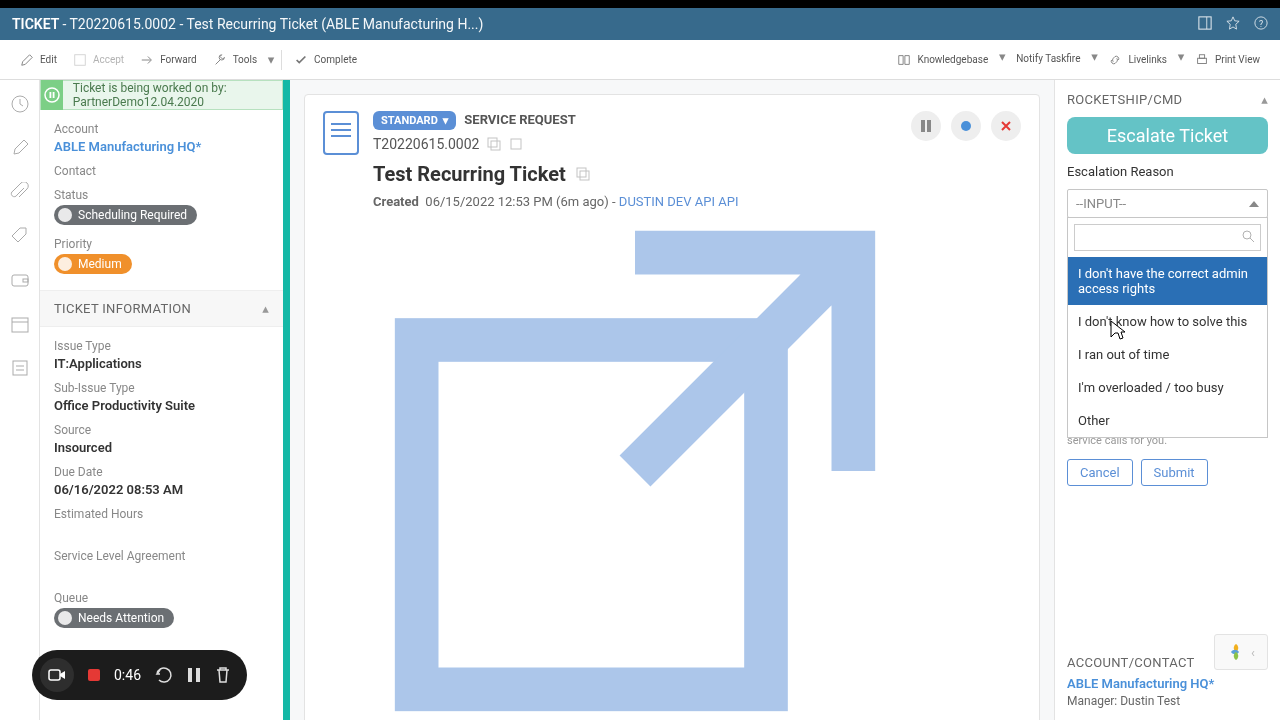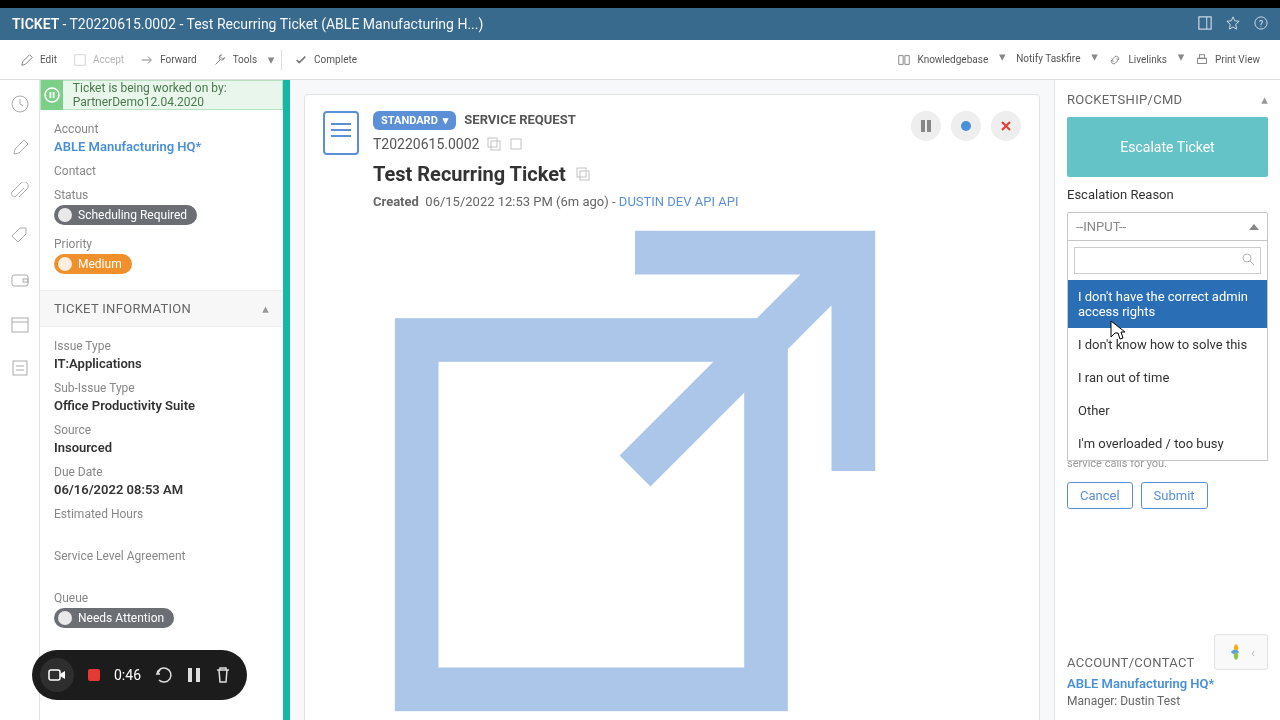--- a/index.html
+++ b/index.html
@@ -46,21 +46,21 @@
 .created{font-size:13px;color:#666;margin-top:8px}
 .created .by{color:#5b8fd6}
 .timer{margin-left:auto;display:flex;align-items:center;gap:10px}
 .timer .display{background:#f2f2f2;border-radius:6px;padding:10px 18px;font-size:20px;color:#888;letter-spacing:1px;font-variant-numeric:tabular-nums}
 .timer .b{width:30px;height:30px;border-radius:50%;background:#eee;display:flex;align-items:center;justify-content:center;cursor:pointer}
 .sect{border-top:1px solid #eee;padding:14px 18px;display:flex;align-items:center;gap:10px;font-size:14px;font-weight:600;color:#666}
 .sect .pm{width:18px;height:18px;border:1px solid #ccc;border-radius:2px;display:flex;align-items:center;justify-content:center;font-size:14px;color:#888}
 .rsb{width:226px;background:#fff;border-left:1px solid #e3e3e3;padding:12px;display:flex;flex-direction:column;gap:10px;position:relative}
 .panel-h{display:flex;justify-content:space-between;font-size:13px;color:#666;letter-spacing:.3px}
 .panel-h .caret{color:#999}
-.escbtn{background:#64c3c6;color:#fff;text-align:center;padding:22px 0;border-radius:2px;font-size:14px;cursor:pointer}
+.escbtn{background:#64c3c6;color:#fff;text-align:center;padding:8px 0;border-radius:8px;font-size:18px;cursor:pointer}
 .lbl{font-size:13px;font-weight:400;color:#333}
 .combo{border:1px solid #c6c6c6;border-radius:2px;display:flex;align-items:center;justify-content:space-between;padding:6px 8px;font-size:13px;color:#888;cursor:pointer;position:relative}
 .combo .tri{width:0;height:0;border-left:5px solid transparent;border-right:5px solid transparent;border-bottom:6px solid #888}
 .dd-open{position:absolute;top:100%;left:-1px;right:-1px;background:#fff;border:1px solid #c6c6c6;z-index:50}
 .dd-search{padding:6px;position:relative}
 .dd-search input{width:100%;border:1px solid #ccc;padding:5px 24px 5px 6px;font-size:13px}
 .dd-search .sico{position:absolute;right:12px;top:11px;opacity:.5}
 .dd-opt{padding:9px 10px;font-size:13px;color:#333;cursor:pointer}
 .dd-opt.hl{background:#2a6fb5;color:#fff}
 .hint{font-size:11px;color:#999;line-height:1.4}
@@ -334,22 +334,22 @@
       <div class="dd-open">
         <div class="dd-search"><input type="text" style=""><span class="sico">
               <svg width="14" height="14" viewBox="0 0 14 14">
                 <circle cx="6" cy="6" r="4" fill="none" stroke="#666"></circle>
                 <line x1="9" y1="9" x2="13" y2="13" stroke="#666"></line>
               </svg>
             </span></div>
         <div class="dd-opt hl">I don't have the correct admin access rights</div>
         <div class="dd-opt">I don't know how to solve this</div>
         <div class="dd-opt">I ran out of time</div>
+        <div class="dd-opt">I'm overloaded / too busy</div>
         <div class="dd-opt">Other</div>
-        <div class="dd-opt">I'm overloaded / too busy</div>
       </div>
     </div>
     <div style="height:180px"></div>
     <div class="hint">If checked, we'll auto-close existing service calls for you.</div>
     <div class="btnrow">
       <div class="btn2">Cancel</div>
       <div class="btn2 primary">Submit</div>
     </div>
     <div class="logo-corner">
       <svg width="18" height="18" viewBox="0 0 18 18">

